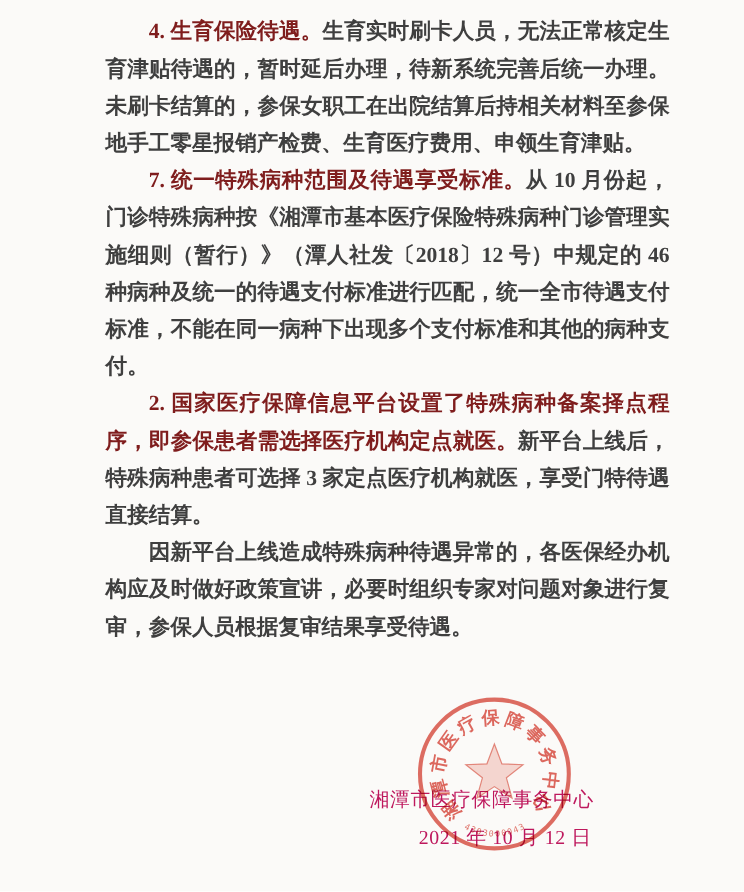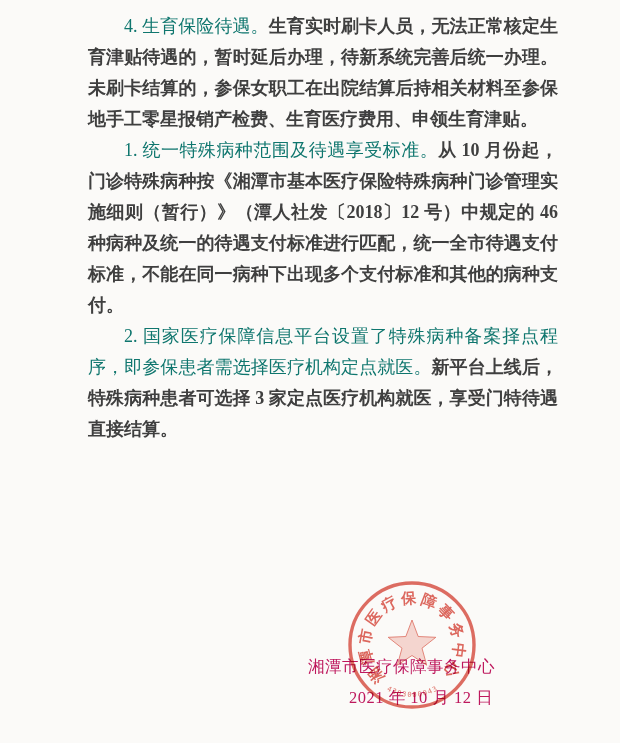--- a/index.html
+++ b/index.html
@@ -12,21 +12,21 @@
     position:relative;width:620px;height:743px;
     background:#fbfaf8;overflow:hidden;
   }
   .doc-body{
     position:absolute;left:88px;top:11px;width:470px;
     color:#3f3f3f;font-size:18px;line-height:31px;
     text-align:justify;
   }
   .para{margin:0;text-indent:2em;}
   .run{font-weight:bold;}
-  .run.bold{font-weight:normal;color:#0f766e;}
+  .run.bold{font-weight:bold;color:#7f1d1d;}
   .sig-line{
     position:absolute;color:#be185d;font-size:16.5px;
     letter-spacing:0.5px;white-space:nowrap;
   }
   .sig-org{left:308px;top:656px;}
   .sig-date{left:318px;top:687px;margin-left:31px;}
   .seal{
     position:absolute;left:337px;top:570px;width:150px;height:150px;
     mix-blend-mode:multiply;opacity:0.92;pointer-events:none;
   }
@@ -39,22 +39,23 @@
     font-size:7px;fill:#d8453a;fill-opacity:0.8;
   }
 </style>
 </head>
 <body>
 
 <div class="page">
 
   <div class="doc-body">
       <p class="para"><span class="run bold">4. 生育保险待遇。</span><span class="run">生育实时刷卡人员，无法正常核定生育津贴待遇的，暂时延后办理，待新系统完善后统一办理。未刷卡结算的，参保女职工在出院结算后持相关材料至参保地手工零星报销产检费、生育医疗费用、申领生育津贴。</span></p>
-      <p class="para"><span class="run bold">1. 统一特殊病种范围及待遇享受标准。</span><span class="run">从 10 月份起，门诊特殊病种按《湘潭市基本医疗保险特殊病种门诊管理实施细则（暂行）》（潭人社发〔2018〕12 号）中规定的 46 种病种及统一的待遇支付标准进行匹配，统一全市待遇支付标准，不能在同一病种下出现多个支付标准和其他的病种支付。</span></p>
+      <p class="para"><span class="run bold">7. 统一特殊病种范围及待遇享受标准。</span><span class="run">从 10 月份起，门诊特殊病种按《湘潭市基本医疗保险特殊病种门诊管理实施细则（暂行）》（潭人社发〔2018〕12 号）中规定的 46 种病种及统一的待遇支付标准进行匹配，统一全市待遇支付标准，不能在同一病种下出现多个支付标准和其他的病种支付。</span></p>
       <p class="para"><span class="run bold">2. 国家医疗保障信息平台设置了特殊病种备案择点程序，即参保患者需选择医疗机构定点就医。</span><span class="run">新平台上线后，特殊病种患者可选择 3 家定点医疗机构就医，享受门特待遇直接结算。</span></p>
+      <p class="para"><span class="run">因新平台上线造成特殊病种待遇异常的，各医保经办机构应及时做好政策宣讲，必要时组织专家对问题对象进行复审，参保人员根据复审结果享受待遇。</span></p>
     </div>
 
   <div class="sig-line sig-org">湘潭市医疗保障事务中心</div>
 
   <div class="sig-line sig-date">2021 年 10 月 12 日</div>
 
   <svg class="seal" viewBox="-75 -75 150 150" xmlns="http://www.w3.org/2000/svg">
     <circle cx="0" cy="0" r="62" fill="none" stroke="#d8453a" stroke-width="3.4" stroke-opacity="0.85"></circle>
     <polygon points="0,-25 6.2,-8.5 23.8,-7.7 10,3.2 14.7,20.2 0,10.5 -14.7,20.2 -10,3.2 -23.8,-7.7 -6.2,-8.5" fill="#f0b0a4" fill-opacity="0.5" stroke="#dc5a4b" stroke-width="1" stroke-opacity="0.75"></polygon>
     <g>

